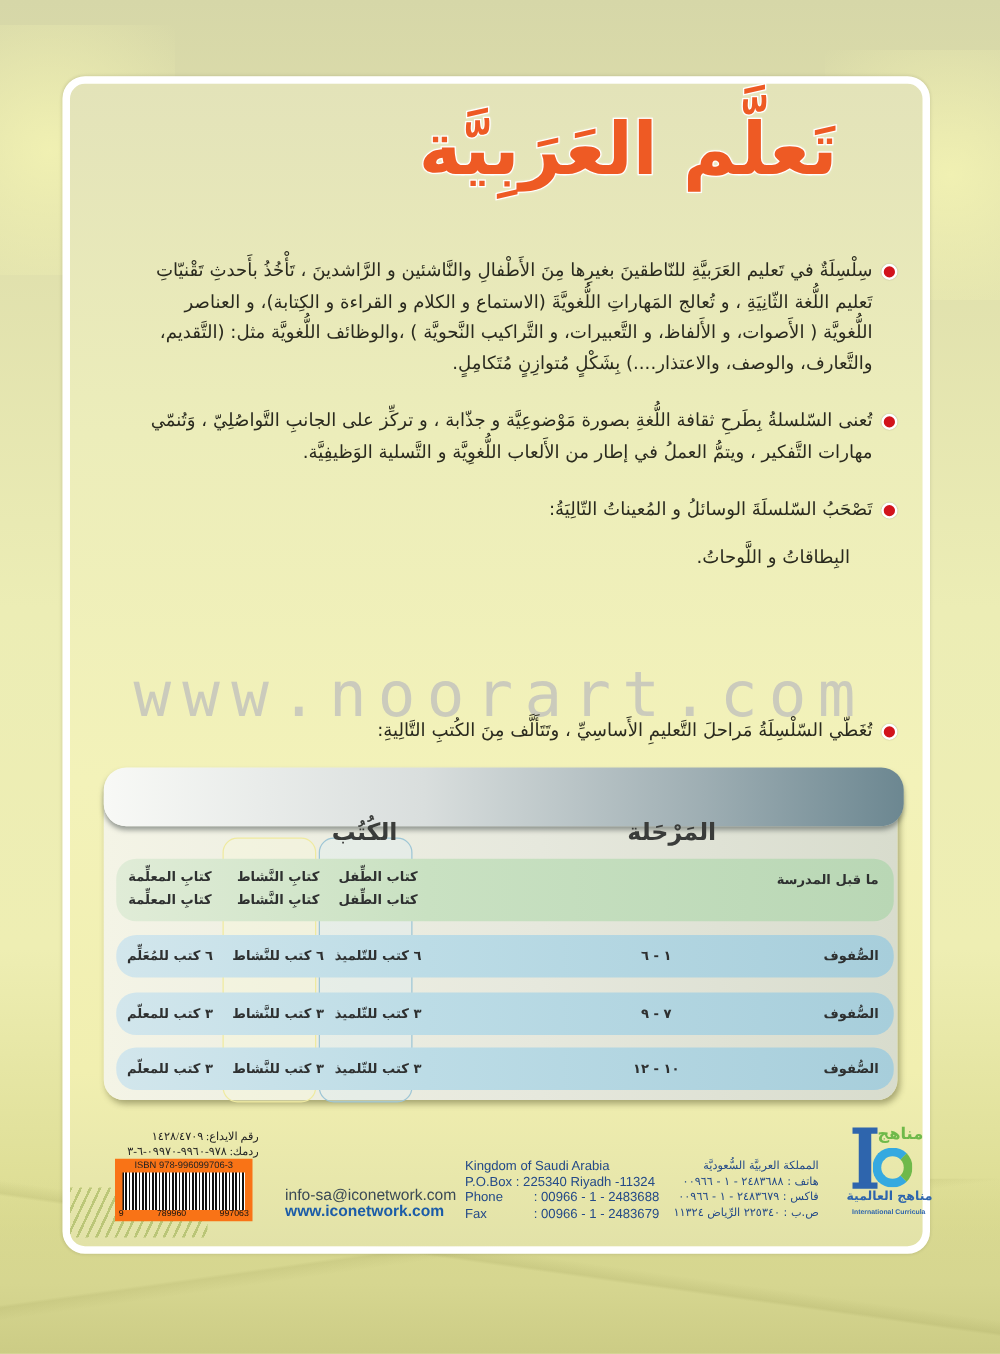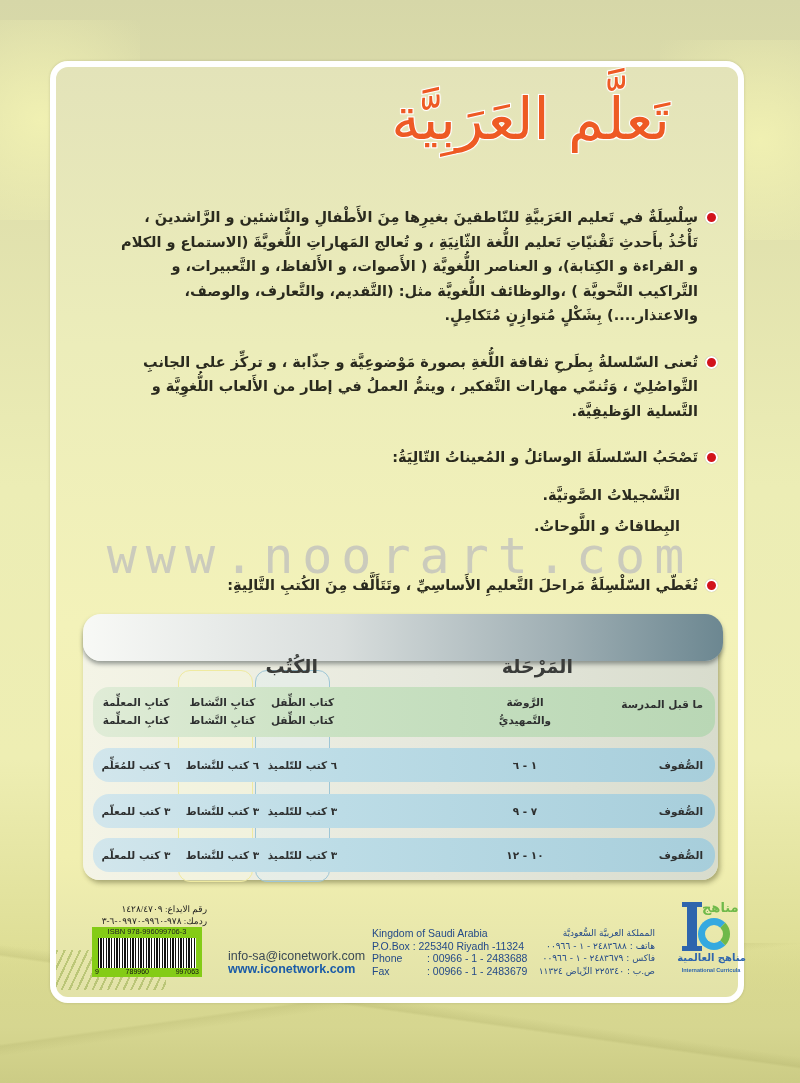--- a/index.html
+++ b/index.html
@@ -22,28 +22,28 @@
       linear-gradient(180deg, rgba(220,220,150,0) 0%, #d6d690 60%, #cccc85 100%);
   }
   .panel {
     position: absolute; left: 50px; top: 61px; width: 694px; height: 942px;
     border: 6px solid #ffffff; border-radius: 18px;
     background: linear-gradient(180deg, #e3e3b9 0%, #ecedba 30%, #f3f2b9 60%, #f1efb0 85%, #e2e2a8 100%);
     box-shadow: 0 0 3px rgba(0,0,0,0.15);
   }
   .title {
     position: absolute; right: 130px; top: 85px;
-    font-family: "DejaVu Sans", sans-serif; font-weight: normal;
+    font-family: "DejaVu Sans", sans-serif; font-weight: bold;
     font-size: 58px; color: #ee5a24;
     -webkit-text-stroke: 2px #ffffff; paint-order: stroke fill;
     text-shadow: 0 0 3px #fff, 0 0 1px #fff;
     direction: rtl; letter-spacing: 1px;
   }
   .bullets { position: absolute; right: 82px; top: 205px; width: 600px; direction: rtl; }
-  .bullet-block { position: relative; padding-right: 20px; color: #2a2a1e; font-size: 14.5px; font-weight: bold; line-height: 24.5px; }
+  .bullet-block { position: relative; padding-right: 20px; color: #2a2a1e; font-size: 14.5px; font-weight: normal; line-height: 24.5px; }
   .bullet-dot {
     position: absolute; right: 0; top: 6px; width: 13px; height: 13px; border-radius: 50%;
     background: #d2131c; border: 2px solid #ffffff; box-shadow: 0 0 1px rgba(0,0,0,0.3);
   }
   .b1 { margin-bottom: 22px; }
   .b2 { margin-bottom: 22px; }
   .b3 { margin-bottom: 10px; }
   .sub-list { padding-right: 18px; margin-top: 10px; }
   .sub-item { line-height: 31px; }
   .watermark {
@@ -88,21 +88,21 @@
   .row.pre .cell { top: 6px; }
   .c-stage { right: 12px; width: 90px; text-align: right; }
   .c-range { right: 140px; width: 100px; }
   .c-child { right: 375px; width: 75px; }
   .c-act { right: 455px; width: 75px; }
   .c-teach { right: 540px; width: 78px; }
   .c-pre-label { right: 12px; width: 110px; text-align: right; top: 8px !important; }
 
   
   .legal { position: absolute; left: 92px; top: 903px; direction: rtl; width: 115px; text-align: right; font-size: 9px; color: #222; line-height: 12px; font-family: Liberation Serif, serif; }
-  .isbn-box { position: absolute; left: 92px; top: 927px; width: 110px; height: 50px; background: #84cc16; }
+  .isbn-box { position: absolute; left: 92px; top: 927px; width: 110px; height: 50px; background: #f97316; }
   .isbn-text { font-size: 7.5px; color: #222; text-align: center; line-height: 10px; font-family: "Liberation Sans", sans-serif; }
   .barcode {
     margin: 1px 6px 0 6px; height: 30px;
     background: repeating-linear-gradient(90deg, #111 0px, #111 1px, #fff 1px, #fff 2px, #111 2px, #111 4px, #fff 4px, #fff 5px, #111 5px, #111 6px, #fff 6px, #fff 8px);
   }
   .barcode-nums { font-size: 7px; font-family: "Liberation Sans", sans-serif; color: #111; display: flex; justify-content: space-between; padding: 0 3px; }
   .contact-web { position: absolute; left: 228px; top: 950px; font-family: "Liberation Sans", sans-serif; font-size: 12.5px; line-height: 13px; }
   .contact-web .email { color: #3b4a55; }
   .contact-web .web { color: #1b5ca8; font-weight: bold; }
   .address-en { position: absolute; left: 372px; top: 927px; font-family: "Liberation Sans", sans-serif; font-size: 10.5px; color: #244a88; line-height: 12.5px; }
@@ -140,21 +140,20 @@
     <p>سِلْسِلَةٌ في تَعليم العَرَبيَّةِ للنّاطقينَ بغيرِها مِنَ الأَطْفالِ والنَّاشئين و الرَّاشدينَ ، تَأْخُذُ بأَحدثِ تَقْنيّاتِ تَعليم اللُّغة الثّانِيَةِ ، و تُعالج المَهاراتِ اللُّغويَّةَ (الاستماع و الكلام و القراءة و الكِتابة)، و العناصر اللُّغويَّة ( الأَصوات، و الأَلفاظ، و التَّعبيرات، و التَّراكيب النَّحويَّة ) ،والوظائف اللُّغويَّة مثل: (التَّقديم، والتَّعارف، والوصف، والاعتذار....) بِشَكْلٍ مُتوازِنٍ مُتَكامِلٍ.</p>
   </div>
   <div class="bullet-block b2">
     <span class="bullet-dot"></span>
     <p>تُعنى السّلسلةُ بِطَرحِ ثقافة اللُّغةِ بصورة مَوْضوعِيَّة و جذّابة ، و تركِّز على الجانبِ التَّواصُلِيّ ، وَتُنمّي مهارات التَّفكير ، ويتمُّ العملُ في إطار من الأَلعاب اللُّغوِيَّة و التَّسلية الوَظيفِيَّة.</p>
   </div>
   <div class="bullet-block b3">
     <span class="bullet-dot"></span>
     <p>تَصْحَبُ السّلسلَةَ الوسائلُ و المُعيناتُ التّالِيَةُ:</p>
     <div class="sub-list">
-      <div class="sub-item">التَّسْجيلاتُ الصَّوتيَّة.</div>
       <div class="sub-item">البِطاقاتُ و اللَّوحاتُ.</div>
     </div>
   </div>
 </div>
 
 <div class="watermark">www.noorart.com</div>
 
 <div class="b4">
   <div class="bullet-block">
     <span class="bullet-dot"></span>
@@ -166,24 +165,20 @@
   <div class="table-card"></div>
   <div class="col-outline child"></div>
   <div class="col-outline activity"></div>
   <div class="table-header">
     <span class="th stage">المَرْحَلة</span>
     <span class="th books">الكُتُب</span>
   </div>
 
   <div class="row pre">
     <div class="cell c-stage c-pre-label">ما قبل المدرسة</div>
-    <div class="cell c-range">
-      <div>الرَّوضَة</div>
-      <div>والتَّمهيديُّ</div>
-    </div>
     <div class="cell c-child">
       <div>كتاب الطِّفل</div>
       <div>كتاب الطِّفل</div>
     </div>
     <div class="cell c-act">
       <div>كتابِ النَّشاط</div>
       <div>كتابِ النَّشاط</div>
     </div>
     <div class="cell c-teach">
       <div>كتابِ المعلِّمة</div>

